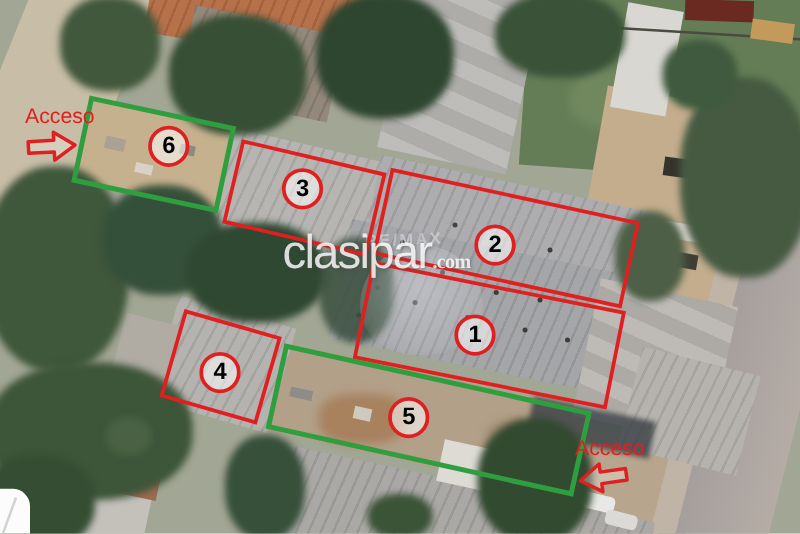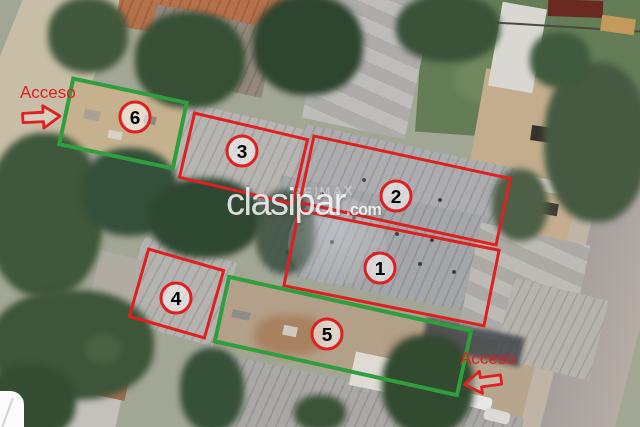--- a/index.html
+++ b/index.html
@@ -13,21 +13,21 @@
   .region-outline{position:absolute;border:3px solid #e02020;box-sizing:border-box;z-index:20;}
   .region-outline.green{border-width:4px;}
   .num-circle{position:absolute;width:33px;height:33px;border:3.5px solid var(--red);border-radius:50%;
       background:rgba(255,255,255,0.55);box-sizing:border-box;display:flex;align-items:center;justify-content:center;
       font-weight:700;font-size:19px;line-height:1;transform:translate(-50%,-50%);z-index:21;}
   .acceso{position:absolute;z-index:22;color:var(--red);font-weight:400;font-size:17px;line-height:1;}
   .acceso-arrow{position:absolute;z-index:22;color:var(--red);}
   #watermark{position:absolute;left:226px;top:183px;z-index:30;display:flex;align-items:flex-end;
       color:rgba(255,255,255,0.82);text-shadow:1px 2px 3px rgba(70,70,70,0.45);}
   #wm-brand{font-size:38px;font-weight:400;letter-spacing:-1.5px;line-height:1;}
-  #wm-tld{font-size:16px;font-weight:700;letter-spacing:-0.5px;line-height:1;margin-left:1px;margin-bottom:3px;}
+  #wm-tld{font-size:16px;font-weight:700;letter-spacing:-0.5px;line-height:1;margin-left:1px;margin-bottom:3px;font-family:Liberation Serif, serif;}
   #remax{position:absolute;left:292px;top:184px;z-index:12;font-size:13px;font-weight:700;letter-spacing:2px;
       color:rgba(228,228,235,0.5);transform:rotate(-2deg);}
   #remax-balloon{position:absolute;left:288px;top:196px;width:98px;height:88px;z-index:12;
       background:radial-gradient(circle at 50% 38%,rgba(218,222,230,0.42),rgba(218,222,230,0.15) 68%,rgba(218,222,230,0) 85%);
       border-radius:50% 50% 46% 46%/56% 56% 44% 44%;}
   #corner-box{position:absolute;left:-6px;top:391px;width:30px;height:42px;background:#fcfcfc;
       border-top-right-radius:14px;z-index:28;}
   #corner-line{position:absolute;left:12px;top:6px;width:2px;height:34px;background:#d2d2d2;transform:rotate(20deg);}
 </style>
 </head>

